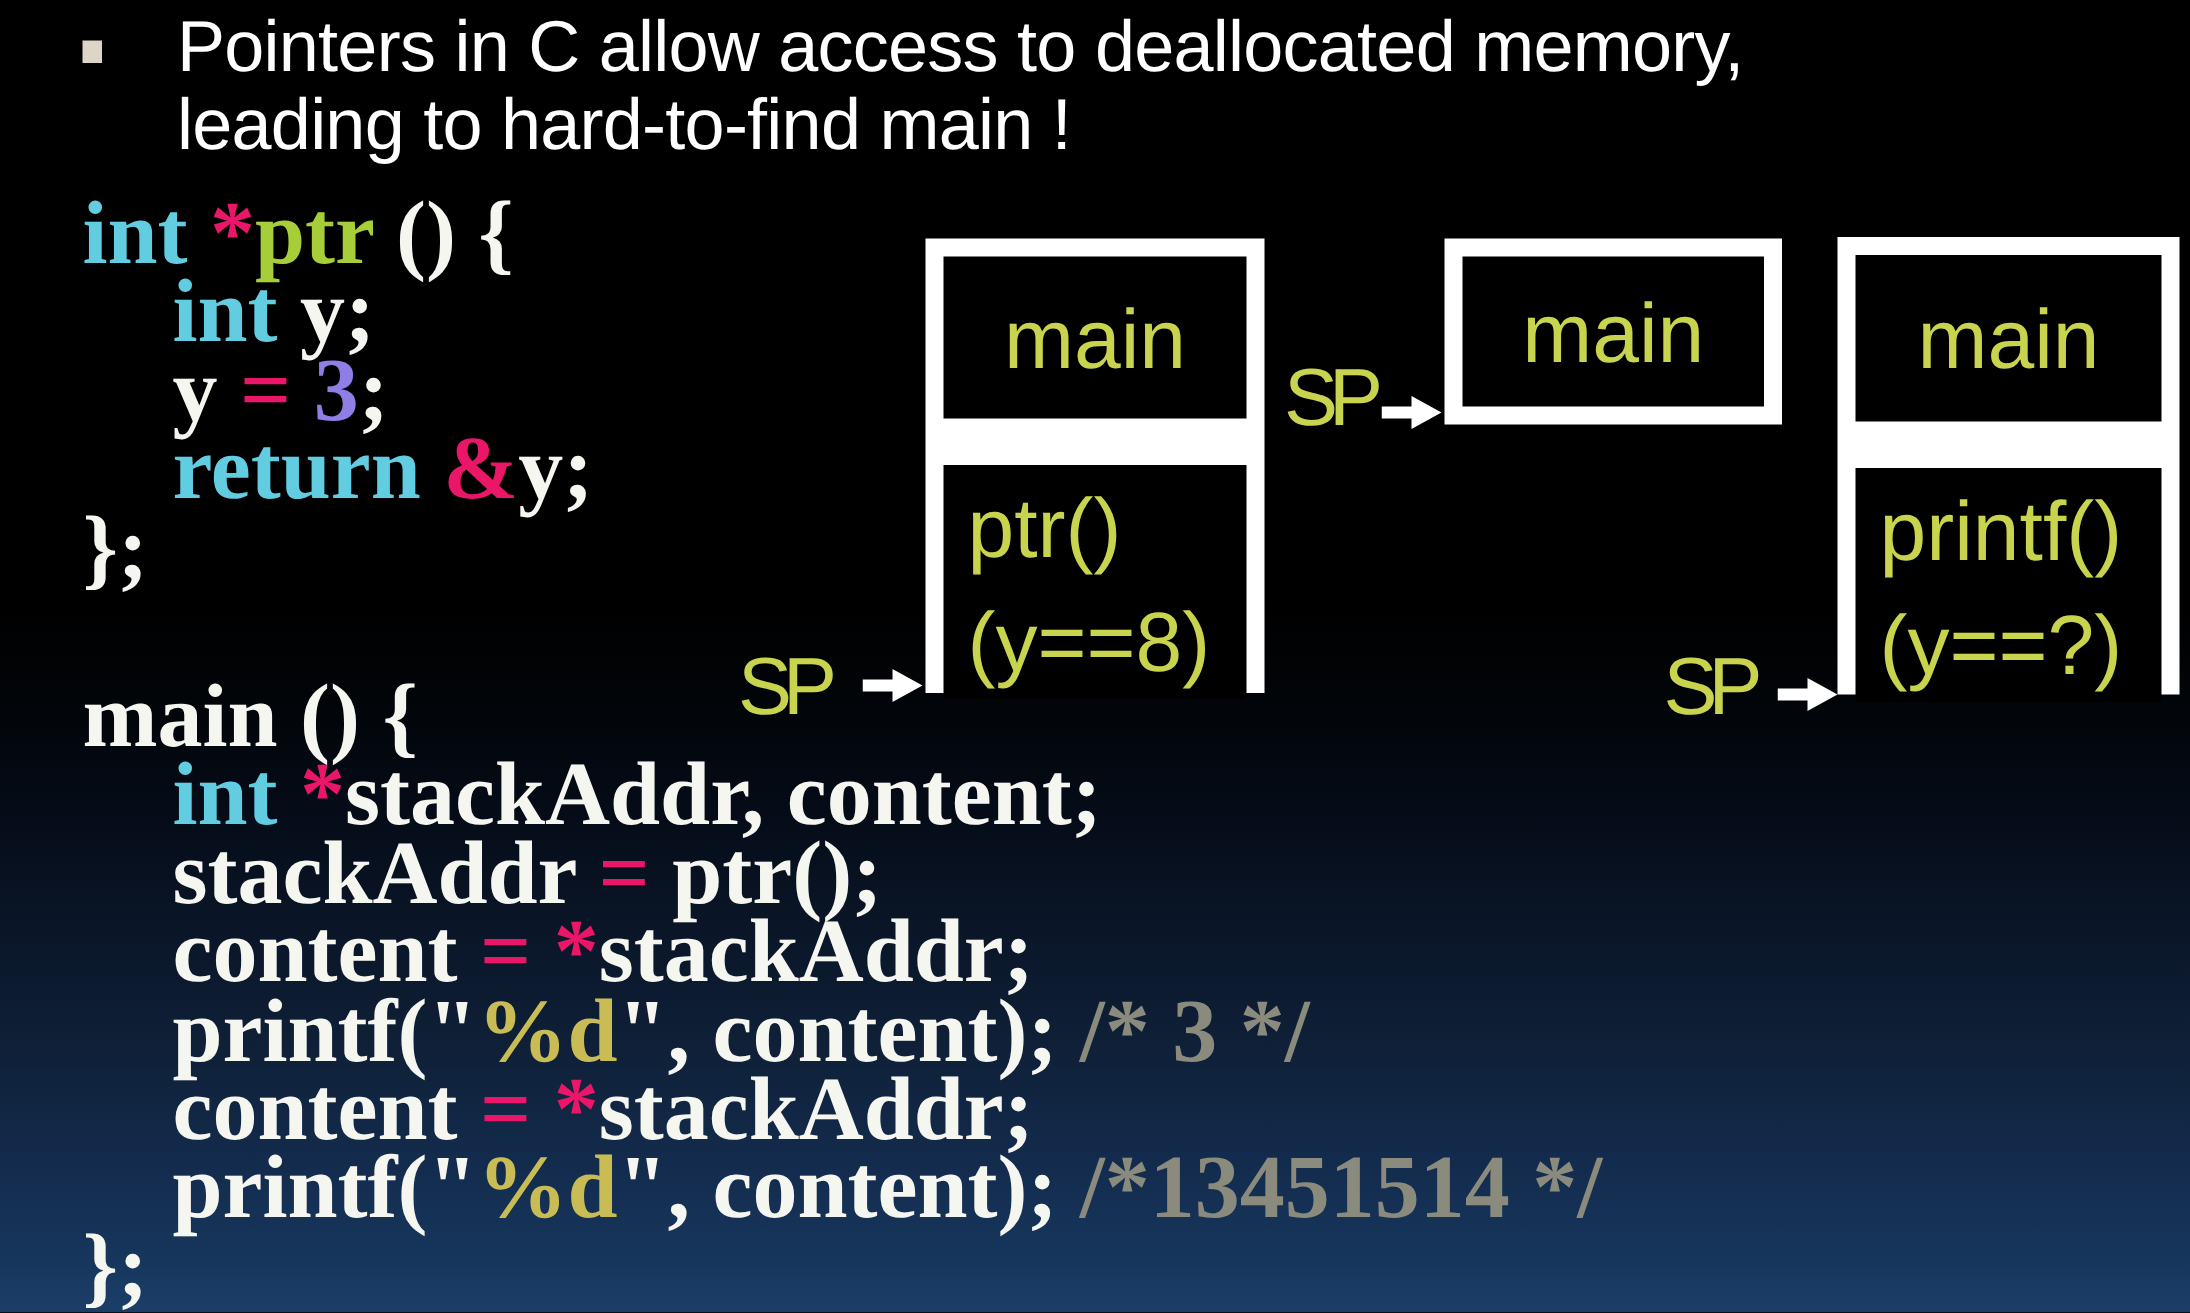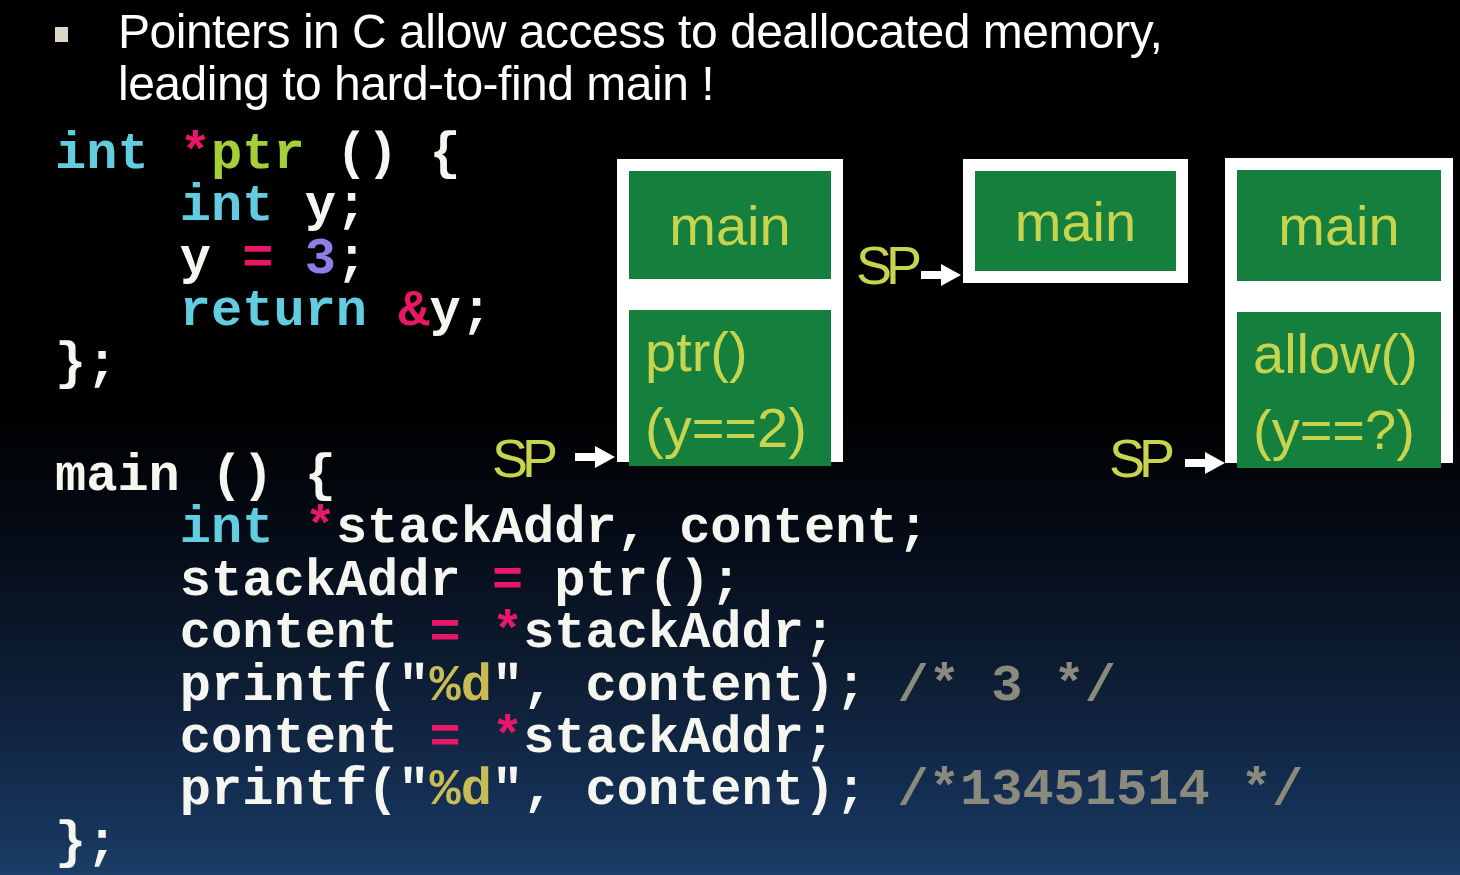--- a/index.html
+++ b/index.html
@@ -42,44 +42,44 @@
   .bullet-text{
     position:absolute;left:118px;top:6px;
     color:var(--bullet_text);
     font-size:48px;line-height:52px;
     letter-spacing:-0.5px;
     white-space:nowrap;
   }
   
   .code-block{
     position:absolute;left:55px;top:129px;
-    font-family:Liberation Mono, monospace;
+    font-family:Liberation Serif, serif;
     font-weight:bold;
-    font-size:52px;line-height:52.4px;
+    font-size:60px;line-height:52.4px;
     white-space:pre;
   }
   .code-line{height:52.4px;}
   .code-line.blank{height:60px;}
   .tok-keyword{color:var(--keyword);}
   .tok-operator{color:var(--operator);}
   .tok-function{color:var(--function);}
   .tok-number{color:var(--number);}
   .tok-format_spec{color:var(--format_spec);}
   .tok-comment{color:var(--comment);}
   .tok-plain{color:var(--code_plain);}
   
   .stack-box{
     position:absolute;
     background:var(--frame);
     box-sizing:border-box;
     padding:12px;
     display:flex;flex-direction:column;gap:13px;
   }
   .stack-cell{
-    background:#15803d;
+    background:#000000;
     color:var(--diagram_text);
     font-size:56px;
     box-sizing:border-box;
   }
   .cell-center{
     display:flex;align-items:center;justify-content:center;
   }
   .cell-lines{
     padding:4px 0 0 16px;
     line-height:76px;
@@ -120,36 +120,36 @@
   </div>
 
   <div class="code-block"><div class="code-line"><span class="tok tok-keyword">int</span><span class="tok tok-plain"> </span><span class="tok tok-operator">*</span><span class="tok tok-function">ptr</span><span class="tok tok-plain"> () {</span></div><div class="code-line"><span class="tok tok-plain">    </span><span class="tok tok-keyword">int</span><span class="tok tok-plain"> y;</span></div><div class="code-line"><span class="tok tok-plain">    y </span><span class="tok tok-operator">=</span><span class="tok tok-plain"> </span><span class="tok tok-number">3</span><span class="tok tok-plain">;</span></div><div class="code-line"><span class="tok tok-plain">    </span><span class="tok tok-keyword">return</span><span class="tok tok-plain"> </span><span class="tok tok-operator">&amp;</span><span class="tok tok-plain">y;</span></div><div class="code-line"><span class="tok tok-plain">};</span></div><div class="code-line blank"></div><div class="code-line"><span class="tok tok-plain">main () {</span></div><div class="code-line"><span class="tok tok-plain">    </span><span class="tok tok-keyword">int</span><span class="tok tok-plain"> </span><span class="tok tok-operator">*</span><span class="tok tok-plain">stackAddr, content;</span></div><div class="code-line"><span class="tok tok-plain">    stackAddr </span><span class="tok tok-operator">=</span><span class="tok tok-plain"> ptr();</span></div><div class="code-line"><span class="tok tok-plain">    content </span><span class="tok tok-operator">=</span><span class="tok tok-plain"> </span><span class="tok tok-operator">*</span><span class="tok tok-plain">stackAddr;</span></div><div class="code-line"><span class="tok tok-plain">    printf("</span><span class="tok tok-format_spec">%d</span><span class="tok tok-plain">", content); </span><span class="tok tok-comment">/* 3 */</span></div><div class="code-line"><span class="tok tok-plain">    content </span><span class="tok tok-operator">=</span><span class="tok tok-plain"> </span><span class="tok tok-operator">*</span><span class="tok tok-plain">stackAddr;</span></div><div class="code-line"><span class="tok tok-plain">    printf("</span><span class="tok tok-format_spec">%d</span><span class="tok tok-plain">", content); </span><span class="tok tok-comment">/*13451514 */</span></div><div class="code-line"><span class="tok tok-plain">};</span></div></div>
 
   <div class="stack-box box1">
     <div class="stack-cell cell-top cell-center">
       <span>main</span>
     </div>
     <div class="stack-cell cell-lines">
       <div>ptr()</div>
-      <div>(y==2)</div>
+      <div>(y==8)</div>
     </div>
   </div>
 
   <div class="stack-box box2">
     <div class="stack-cell cell-top cell-center">
       <span>main</span>
     </div>
   </div>
 
   <div class="stack-box box3">
     <div class="stack-cell cell-top cell-center">
       <span>main</span>
     </div>
     <div class="stack-cell cell-lines">
-      <div>allow()</div>
+      <div>printf()</div>
       <div>(y==?)</div>
     </div>
   </div>
 
   <div class="sp-label sp1">SP</div>
   <svg class="sp-arrow arrow1" width="40" height="26" viewBox="0 0 40 26">
       <polygon points="0,9 20,9 20,2 40,13 20,24 20,17 0,17" fill="#FFFFFF"></polygon>
     </svg>
 
   <div class="sp-label sp2">SP</div>

